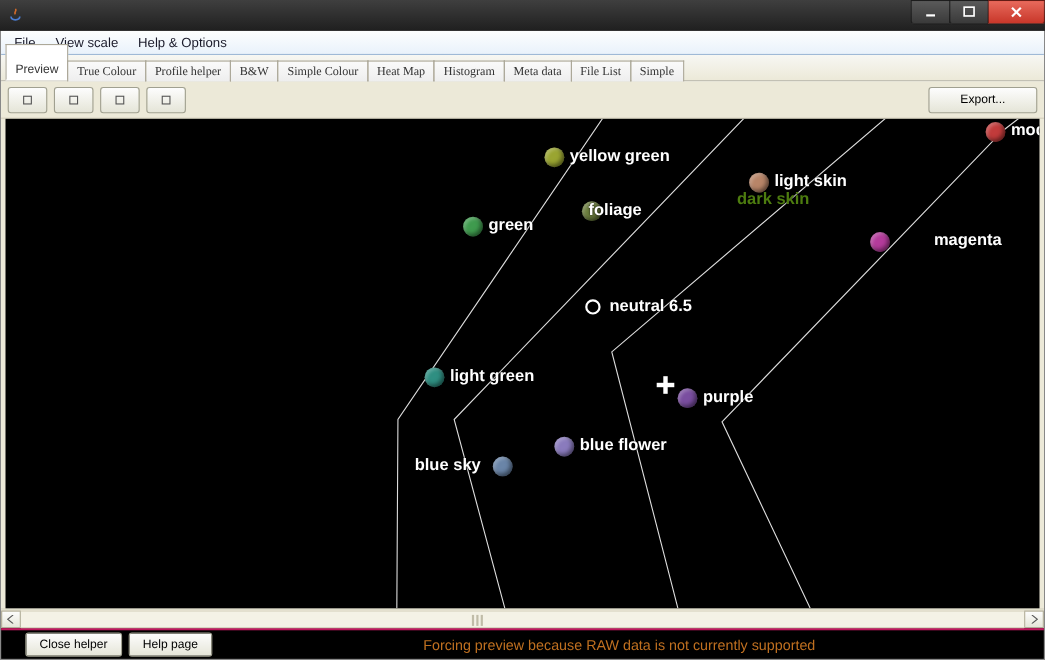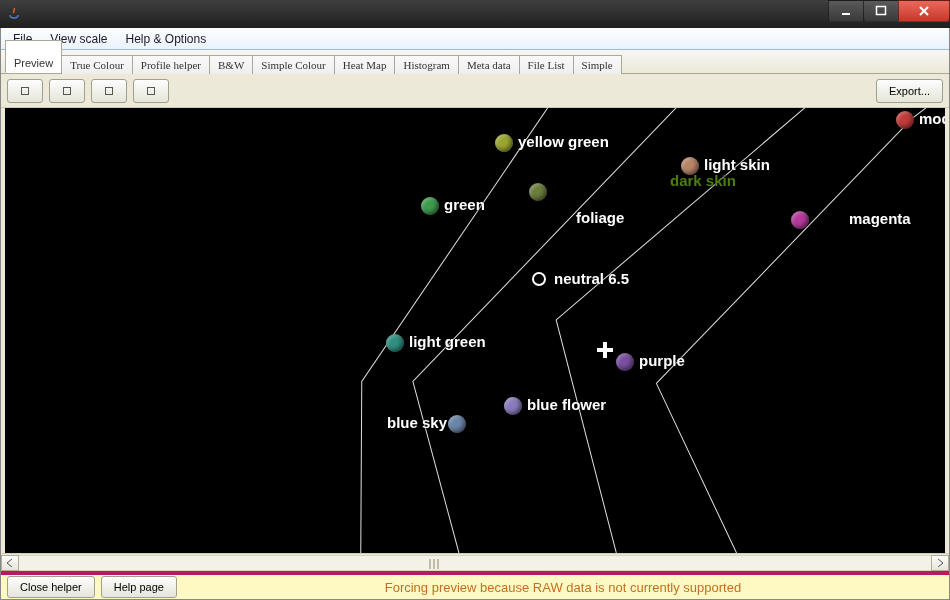--- a/index.html
+++ b/index.html
@@ -21,41 +21,41 @@
 
   .tabstrip { height:24px; background:linear-gradient(#f7f7f3,#ece9d8); display:flex; align-items:flex-end; padding:4px 4px 0 4px; gap:0; border-bottom:1px solid #aca899; }
   .tab { padding:3px 8px; border:1px solid #aca899; border-bottom:none; background:linear-gradient(#fafafa,#eee); font-size:11px; color:#333; cursor:pointer; position:relative; top:1px; }
   .tab.active { background:#fff; border-bottom:1px solid #fff; top:0; padding-top:16px; }
   .tab + .tab { margin-left:-1px;font-family:Liberation Serif, serif; }
 
   .toolbar { height:34px; background:#ece9d8; border-bottom:1px solid #cfcab6; display:flex; align-items:center; padding:0 6px; gap:6px; }
   .toolbar .sq-btn { width:36px; height:24px; border:1px solid #a0a090; background:linear-gradient(#fdfdfd,#e5e5d8); border-radius:3px; display:flex; align-items:center; justify-content:center; cursor:pointer; }
   .toolbar .sq-btn .inner-sq { width:8px; height:8px; border:1px solid #555; }
   .toolbar .spacer { flex:1; }
-  .toolbar .export-btn { height:24px; padding:0 12px; border:1px solid #a0a090; background:linear-gradient(#fdfdfd,#e5e5d8); border-radius:3px; cursor:pointer; font-size:11px; }
+  .toolbar .export-btn { height:24px; padding:0 28px; border:1px solid #a0a090; background:linear-gradient(#fdfdfd,#e5e5d8); border-radius:3px; cursor:pointer; font-size:11px; }
 
   .canvas-area { flex:1; position:relative; background:#ece9d8; padding:0 2px; }
   .scroll-h { height:18px; background:#ece9d8; display:flex; align-items:center; border-top:1px solid #d0ccb8; }
   .scroll-h .arrow { width:18px; height:16px; border:1px solid #b0ac98; background:linear-gradient(#fdfdfd,#e5e5d8); display:flex; align-items:center; justify-content:center; cursor:pointer; }
   .scroll-h .track { flex:1; height:16px; background:#f4f2e6; border-top:1px solid #d8d4c0; border-bottom:1px solid #d8d4c0; position:relative; }
   .scroll-h .grip { position:absolute; left:45%; top:3px; width:20px; display:flex; gap:2px; }
   .scroll-h .grip span { width:2px; height:10px; background:#c0bca8; }
 
   .black-canvas { position:absolute; left:4px; right:4px; top:0; bottom:0; background:#000; overflow:hidden; }
   .dot { position:absolute; border-radius:50%; width:18px; height:18px; box-shadow:inset -2px -2px 4px rgba(0,0,0,0.5), inset 2px 2px 3px rgba(255,255,255,0.25); }
   .dot-label { position:absolute; color:#fff; font-size:15px; font-weight:bold; white-space:nowrap; text-shadow:0 0 2px #000; }
   .open-circle { position:absolute; width:14px; height:14px; border:2px solid #fff; border-radius:50%; background:transparent; }
   .cross { position:absolute; width:16px; height:16px; }
   .cross::before, .cross::after { content:""; position:absolute; background:#fff; }
   .cross::before { left:6px; top:0; width:4px; height:16px; }
   .cross::after { top:6px; left:0; height:4px; width:16px; }
 
   .poly-line { position:absolute; left:0; top:0; width:100%; height:100%; pointer-events:none; }
 
-  .statusbar { height:28px; background:#fef9c3; border-top:4px solid #be185d; display:flex; align-items:center; padding:0 6px; gap:6px; }
+  .statusbar { height:28px; background:#000000; border-top:2px solid #be185d; display:flex; align-items:center; padding:0 22px; gap:6px; }
   .statusbar .btn { height:22px; padding:0 12px; border:1px solid #a0a090; background:linear-gradient(#fdfdfd,#e5e5d8); border-radius:3px; cursor:pointer; font-size:11px; }
   .statusbar .msg { flex:1; text-align:center; color:#c07020; font-size:13px; }
 </style>
 </head>
 <body>
 
 <div class="titlebar">
   <span class="java-icon">
     <svg width="16" height="16" viewBox="0 0 16 16">
         <path d="M4 9c0 2 2 3 4 3s4-1 4-3" stroke="#4a7bd0" stroke-width="1.5" fill="none"></path>
@@ -128,36 +128,36 @@
           <polyline points="730,420 650,260 905,10 960,-30" stroke="#ddd" stroke-width="1" fill="none"></polyline>
         </svg>
     <div class="dot" style="left: 891px; top: 3px; background: rgb(194, 59, 59);"></div>
         <div class="dot-label" style="left: 914px; top: 2px;">moderate</div>
         <div class="dot" style="left: 490px; top: 26px; background: rgb(154, 165, 49);"></div>
         <div class="dot-label" style="left: 513px; top: 25px;">yellow green</div>
         <div class="dot" style="left: 676px; top: 49px; background: rgb(184, 133, 104);"></div>
         <div class="dot-label" style="left: 699px; top: 48px;">light skin</div>
         <div class="dot-label" style="left: 665px; top: 64px; color: #4d7c0f;">dark skin</div>
         <div class="dot" style="left: 524px; top: 75px; background: rgb(107, 125, 61);"></div>
-        <div class="dot-label" style="left: 571px; top: 74px; margin-top: 27px;">foliage</div>
+        <div class="dot-label" style="left: 530px; top: 74px;">foliage</div>
         <div class="dot" style="left: 416px; top: 89px; background: rgb(63, 155, 78);"></div>
         <div class="dot-label" style="left: 439px; top: 88px;">green</div>
         <div class="dot" style="left: 786px; top: 103px; background: rgb(180, 59, 155);"></div>
         <div class="dot-label" style="left: 844px; top: 102px;">magenta</div>
         <div class="open-circle" style="left: 527px; top: 164px;"></div>
         <div class="dot-label" style="left: 549px; top: 162px;">neutral 6.5</div>
         <div class="dot" style="left: 381px; top: 226px; background: rgb(47, 143, 130);"></div>
         <div class="dot-label" style="left: 404px; top: 225px;">light green</div>
         <div class="dot" style="left: 611px; top: 245px; background: rgb(122, 78, 160);"></div>
         <div class="cross" style="left: 592px; top: 234px;"></div>
         <div class="dot-label" style="left: 634px; top: 244px;">purple</div>
         <div class="dot" style="left: 499px; top: 289px; background: rgb(138, 123, 189);"></div>
         <div class="dot-label" style="left: 522px; top: 288px;">blue flower</div>
         <div class="dot" style="left: 443px; top: 307px; background: rgb(106, 133, 168);"></div>
-        <div class="dot-label" style="left: 382px; top: 306px;">blue sky</div>
+        <div class="dot-label" style="left: 372px; top: 306px;">blue sky</div>
       </div>
   </div>
 
   <div class="scroll-h">
     <div class="arrow">
         <svg width="8" height="8">
           <path d="M6 0 L1 4 L6 8" stroke="#555" fill="none"></path>
         </svg>
       </div>
     <div class="track">

